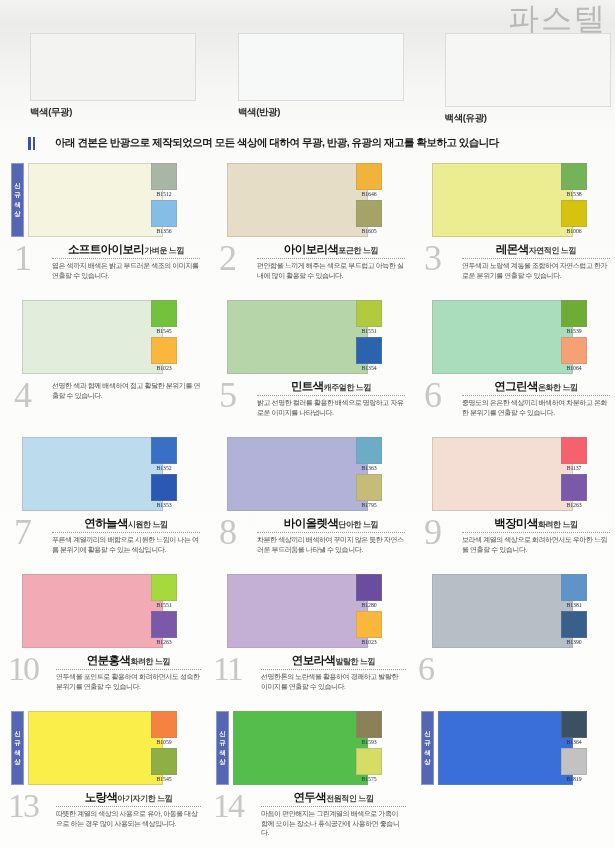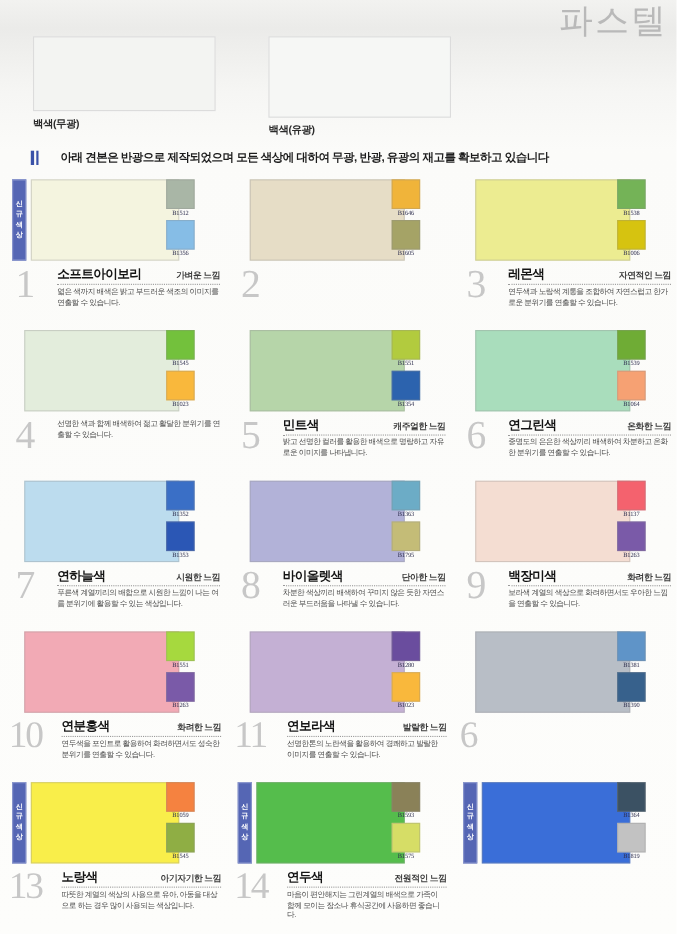--- a/index.html
+++ b/index.html
@@ -106,21 +106,21 @@
   .num {
     position: absolute; left: 14px; top: 0px;
     font-size: 36px; color: #c7c7c7; font-weight: 400;
     line-height: 36px; letter-spacing: -2px;
     font-family: "Liberation Serif", serif;
   }
   .num.wide { left: 8px; font-size: 34px; }
   .info-body { position: absolute; left: 52px; top: 2px; width: 148px; }
   .cell.wide-num .info-body { left: 56px; width: 145px; }
   .title-row {
-    display: flex; align-items: baseline; justify-content: space-between;
+    display: flex; align-items: baseline; justify-content: center;
     border-bottom: 1px dotted #9a9a9a; padding-bottom: 1px;
   }
   .cname {
     font-size: 11.5px; font-weight: bold; color: #141414;
     letter-spacing: -0.6px;
   }
   .mood {
     font-size: 8px; font-weight: bold; color: #3a3a3a;
     letter-spacing: -0.4px; white-space: nowrap;
   }
@@ -134,20 +134,24 @@
 <body>
 
 <div class="page">
 
   <div class="header">
     <div class="brand-title">파스텔</div>
     <div class="white-row" id="white-row">
         <div class="white-cell c1">
           <div class="white-chip w1" style="background: rgb(243, 244, 242);"></div>
           <div class="white-label">백색(무광)</div>
+        </div>
+        <div class="white-cell c2">
+          <div class="white-chip w2" style="background: rgb(247, 248, 248);"></div>
+          <div class="white-label">백색(반광)</div>
         </div>
         <div class="white-cell c3">
           <div class="white-chip w3" style="background: rgb(246, 247, 245);"></div>
           <div class="white-label">백색(유광)</div>
         </div>
       </div>
   </div>
 
   <div class="notice">
     <span class="notice-bars">
@@ -198,20 +202,27 @@
               <div class="code">B1646</div>
             </div>
             <div class="accent second">
               <div class="chip" style="background: rgb(165, 163, 102);"></div>
               <div class="code">B1605</div>
             </div>
           </div>
         </div>
         <div class="info">
           <div class="num">2</div>
+          <div class="info-body">
+            <div class="title-row">
+              <div class="cname">아이보리색</div>
+              <div class="mood">포근한 느낌</div>
+            </div>
+            <div class="desc">편안함을 느끼게 해주는 색으로 부드럽고 아늑한 실내에 많이 활용할 수 있습니다.</div>
+          </div>
         </div>
       </div>
       <div class="cell no-tab">
         <div class="swatch-area">
           <div class="main-chip" style="background: rgb(236, 236, 145);"></div>
           <div class="accent-wrap">
             <div class="accent">
               <div class="chip" style="background: rgb(116, 179, 87);"></div>
               <div class="code">B1538</div>
             </div>

